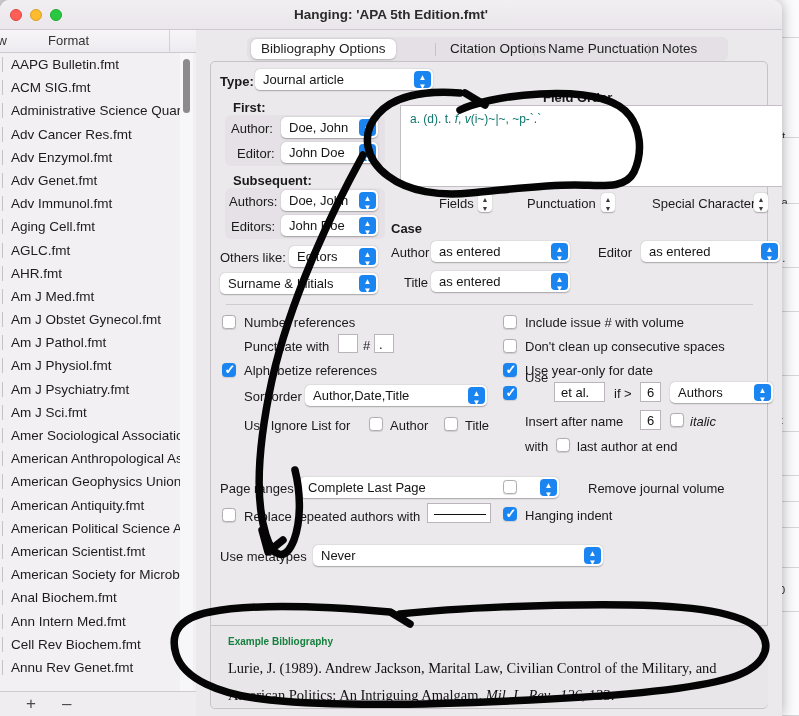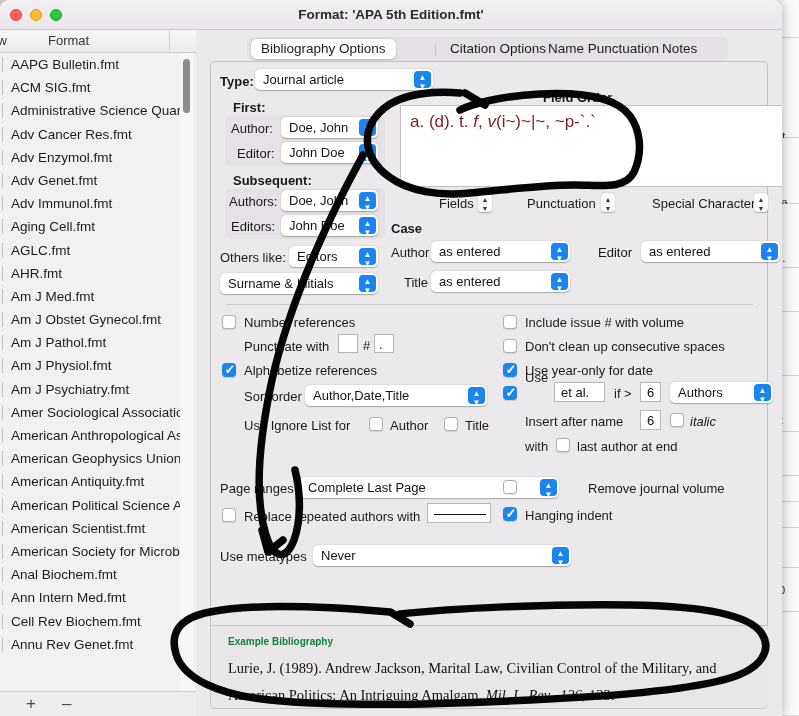--- a/index.html
+++ b/index.html
@@ -181,21 +181,21 @@
   .cbox.on { background: #1a84f0; border-color: #1a84f0; }
   .cbox.on::after {
     content: "✓"; position: absolute; left: 1.5px; top: -2.5px;
     color: #fff; font-size: 13px; font-weight: bold;
   }
 
   .fieldorder-box {
     position: absolute; background: #fff; border: 1px solid #c2bec3;
   }
   .fo-text {
-    position: absolute; left: 9px; top: 6px; font-size: 17px; color: #7f1d1d;
+    position: absolute; left: 9px; top: 6px; font-size: 12px; color: #0f766e;
   }
   .fo-text i { font-style: italic; }
 
   .hr { position: absolute; height: 1px; background: #cfcbd0; }
 
   .example-box {
     position: absolute; left: 1px; bottom: 1px; width: 556px; height: 82px;
     background: #e9e6ea; border-top: 1px solid #c6c2c7;
     border-radius: 0 0 4px 4px;
   }
@@ -257,21 +257,21 @@
       <span style="position:absolute;top:16px;left:0;">10</span>
     </div>
     <div class="bg-row" style="top:612px;height:104px;">
       <span style="position:absolute;top:14px;left:1px;">:</span>
     </div>
   </div>
 
   <div class="window">
 
     <div class="titlebar">
-      <div class="win-title">Format: 'APA 5th Edition.fmt'</div>
+      <div class="win-title">Hanging: 'APA 5th Edition.fmt'</div>
       <div class="traffic">
         <div class="tl red"></div>
         <div class="tl yellow"></div>
         <div class="tl green"></div>
       </div>
     </div>
 
     <div class="left-pane">
       <div class="left-header">
         <div class="lh-cell c1">how</div>
@@ -288,20 +288,21 @@
           <div class="list-row"><span>Adv Genet.fmt</span></div>
           <div class="list-row"><span>Adv Immunol.fmt</span></div>
           <div class="list-row"><span>Aging Cell.fmt</span></div>
           <div class="list-row"><span>AGLC.fmt</span></div>
           <div class="list-row"><span>AHR.fmt</span></div>
           <div class="list-row"><span>Am J Med.fmt</span></div>
           <div class="list-row"><span>Am J Obstet Gynecol.fmt</span></div>
           <div class="list-row"><span>Am J Pathol.fmt</span></div>
           <div class="list-row"><span>Am J Physiol.fmt</span></div>
           <div class="list-row"><span>Am J Psychiatry.fmt</span></div>
+          <div class="list-row"><span>Am J Sci.fmt</span></div>
           <div class="list-row"><span>Amer Sociological Associatio</span></div>
           <div class="list-row"><span>American Anthropological As</span></div>
           <div class="list-row"><span>American Geophysics Union</span></div>
           <div class="list-row"><span>American Antiquity.fmt</span></div>
           <div class="list-row"><span>American Political Science A</span></div>
           <div class="list-row"><span>American Scientist.fmt</span></div>
           <div class="list-row"><span>American Society for Microb</span></div>
           <div class="list-row"><span>Anal Biochem.fmt</span></div>
           <div class="list-row"><span>Ann Intern Med.fmt</span></div>
           <div class="list-row"><span>Cell Rev Biochem.fmt</span></div>
@@ -515,21 +516,21 @@
 
         <div class="cbox" style="left:11px;top:446px;"></div>
         <div class="lbl" style="left:33px;top:447px;">Replace repeated authors with</div>
         <div class="field" style="left:216px;top:441px;width:64px;height:20px;">
           <div class="dashline" style="left:6px;top:10px;"></div>
         </div>
         <div class="cbox on" style="left:292px;top:445px;"></div>
         <div class="lbl" style="left:314px;top:446px;">Hanging indent</div>
 
         <div class="lbl" style="left:9px;top:487px;">Use metatypes</div>
-        <div class="popup" style="left:102px;top:483px;width:258px;">
+        <div class="popup" style="left:102px;top:483px;width:290px;">
           <div class="pv">Never</div>
           <div class="chev">
               <span class="up">▲</span>
               <span class="dn">▼</span>
             </div>
         </div>
 
         <div class="hr" style="left:0;bottom:82px;width:556px;"></div>
         <div class="example-box">
           <div class="ex-title">Example Bibliography</div>

